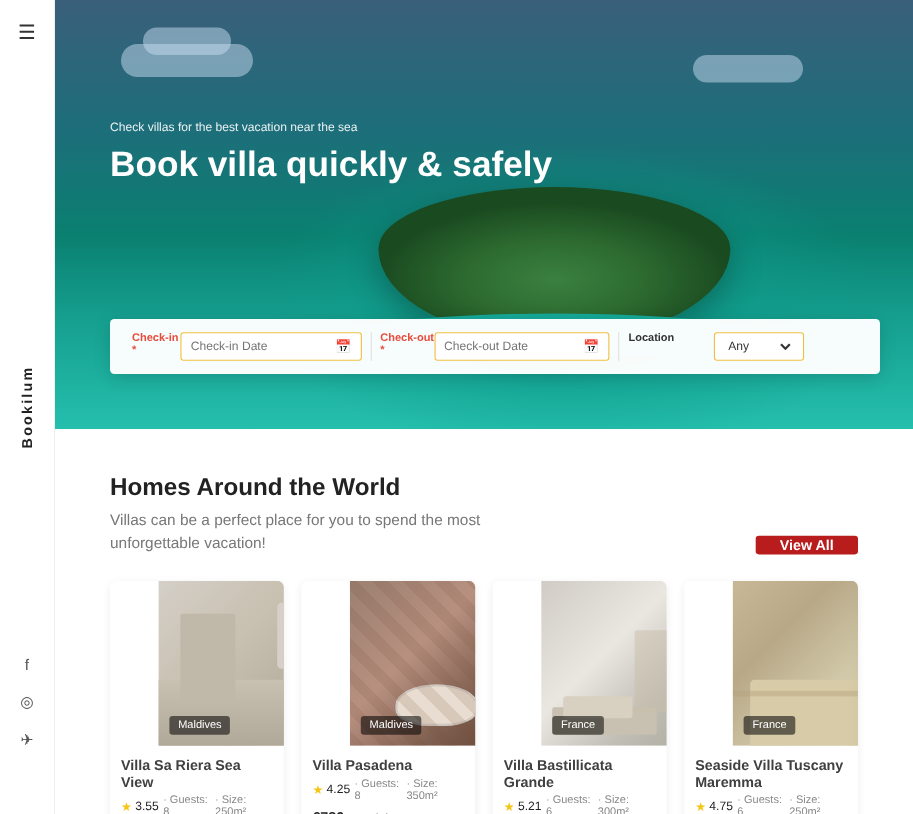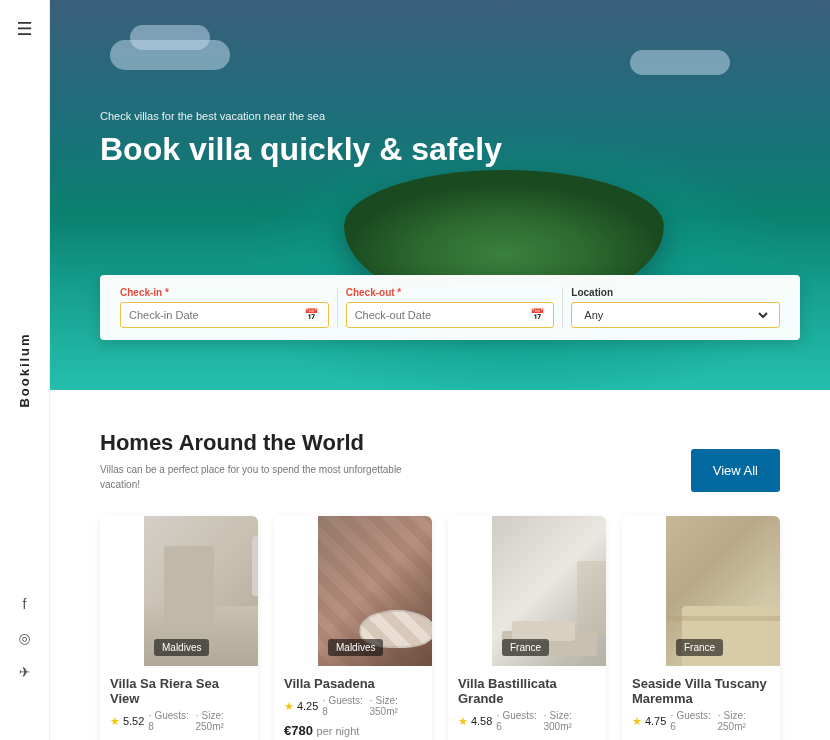--- a/index.html
+++ b/index.html
@@ -131,27 +131,28 @@
       border-radius: 4px;
       padding: 12px 12px;
       display: flex;
       align-items: flex-end;
       gap: 0;
       z-index: 20;
       box-shadow: 0 4px 15px rgba(0,0,0,0.15);
     }
     .search-field {
       display: flex;
-      flex-direction: column;
+      flex-direction: row;
       flex: 1;
       padding: 0 8px;
       border-right: 1px solid #e0e0e0;
     }
     .search-field:last-of-type {
       border-right: none;
+      gap: 36px;
     }
     .search-label {
       font-size: 10px;
       color: #333;
       font-weight: 600;
       margin-bottom: 4px;
     }
     .search-label span {
       color: #e74c3c;
     }
@@ -219,33 +220,33 @@
       align-items: flex-end;
       margin-bottom: 24px;
     }
     .homes-header-left h2 {
       font-size: 22px;
       font-weight: 700;
       color: #222;
       margin-bottom: 6px;
     }
     .homes-header-left p {
-      font-size: 10px;
+      font-size: 14px;
       color: #777;
       max-width: 340px;
       line-height: 1.5;
     }
     .view-all-btn {
-      background: #0369a1;
+      background: #b91c1c;
       color: #fff;
       border: none;
       border-radius: 3px;
-      padding: 14px 22px;
+      padding: 1px 22px;
       font-size: 13px;
-      font-weight: 400;
+      font-weight: 700;
       cursor: pointer;
       white-space: nowrap;
       margin-top: 4px;
     }
 
     
     .cards-grid {
       display: grid;
       grid-template-columns: repeat(4, 1fr);
       gap: 16px;
@@ -389,21 +390,21 @@
     <div style="position:absolute;top:20px;right:20px;width:30px;height:60px;background:#d8d0c8;border-radius:4px;"></div>
     <div style="position:absolute;top:30px;left:20px;width:50px;height:80px;background:#c0b8a8;border-radius:2px;"></div>
   </div>
       <div class="card-location-badge">Maldives</div>
     </div>
     <div class="card-info">
       <div class="card-title">Villa Sa Riera Sea View</div>
       <div class="card-meta">
         <div class="card-rating">
           <span class="star">★</span>
-          <span class="rating-val">5.52</span>
+          <span class="rating-val">3.55</span>
         </div>
         <span>· Guests: 8</span>
         <span>· Size: 250m²</span>
       </div>
 
     </div>
   </div>
         <div class="property-card">
     <div class="card-image">
       <div style="width:100%;height:100%;background:linear-gradient(135deg,#9a8070 0%,#b89080 40%,#806050 70%,#604030 100%);position:relative;">
@@ -435,21 +436,21 @@
     <div style="position:absolute;bottom:25px;left:20px;width:40%;height:20px;background:#d8d0c0;border-radius:3px;"></div>
     <div style="position:absolute;top:30%;right:10px;width:40%;height:50%;background:rgba(200,190,170,0.5);border-radius:2px;"></div>
   </div>
       <div class="card-location-badge">France</div>
     </div>
     <div class="card-info">
       <div class="card-title">Villa Bastillicata Grande</div>
       <div class="card-meta">
         <div class="card-rating">
           <span class="star">★</span>
-          <span class="rating-val">4.58</span>
+          <span class="rating-val">5.21</span>
         </div>
         <span>· Guests: 6</span>
         <span>· Size: 300m²</span>
       </div>
 
     </div>
   </div>
         <div class="property-card">
     <div class="card-image">
       <div style="width:100%;height:100%;background:linear-gradient(135deg,#c8b898 0%,#b8a888 30%,#d0c8a8 60%,#e8d8b8 100%);position:relative;">

